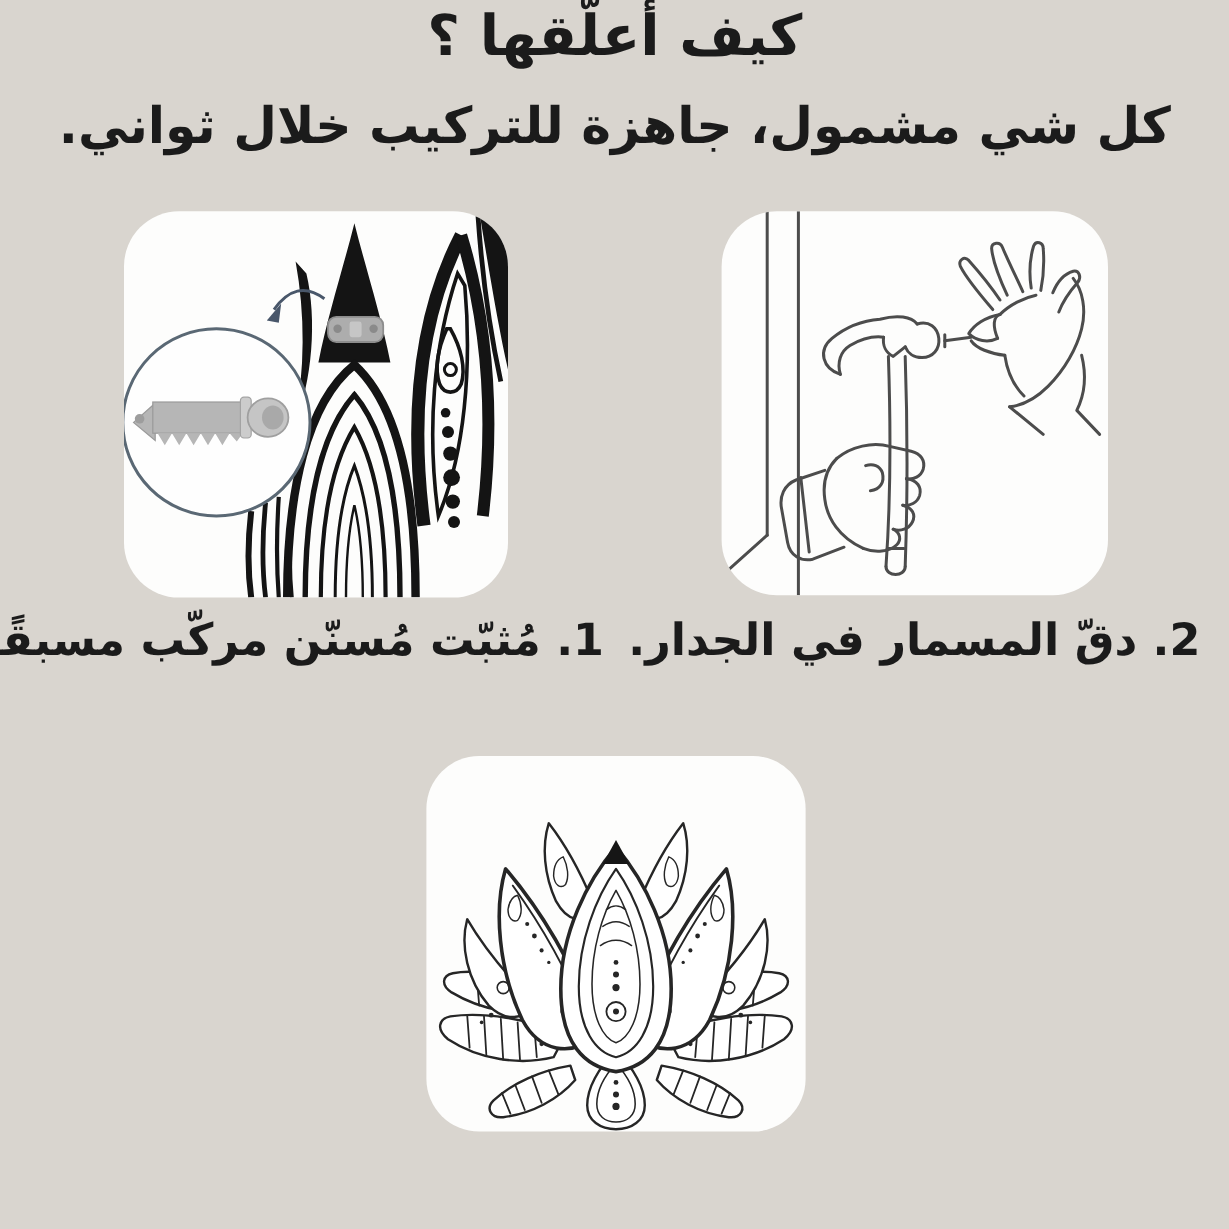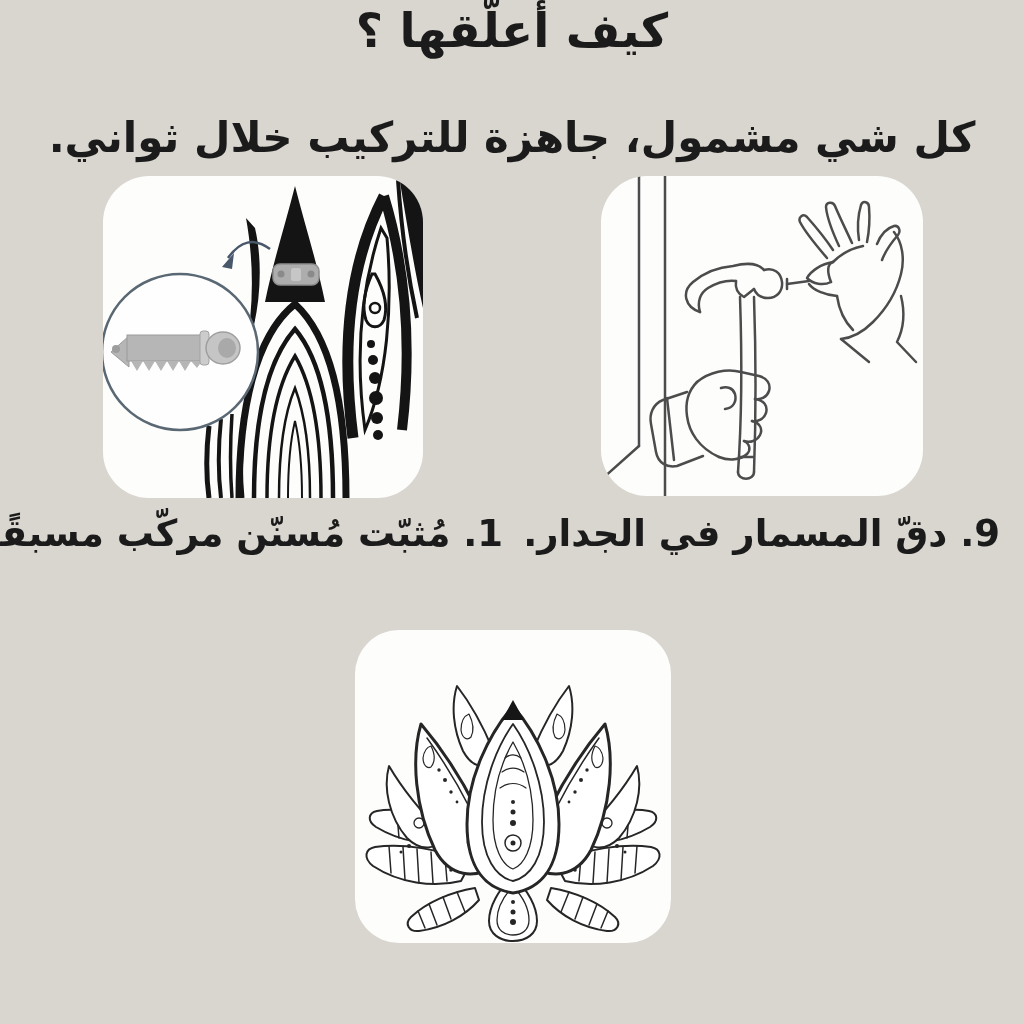--- a/index.html
+++ b/index.html
@@ -13,21 +13,21 @@
   .stage{position:absolute;inset:0;width:1024px;height:1024px;}
   .title{
     position:absolute;top:2px;left:0;width:1024px;
     text-align:center;direction:rtl;
     font-size:47px;font-weight:700;line-height:1.25;
     letter-spacing:0;
   }
   .subtitle{
     position:absolute;top:78px;left:0;width:1024px;
     text-align:center;direction:rtl;
-    font-size:42px;font-weight:700;line-height:1.3;margin-top:33px;
+    font-size:42px;font-weight:700;line-height:1.3;
   }
   .card{
     position:absolute;background:#fdfdfc;border-radius:46px;
     overflow:hidden;
   }
   .card1{left:103px;top:176px;width:320px;height:322px;}
   .card2{left:601px;top:176px;width:322px;height:320px;}
   .card3{left:355px;top:630px;width:316px;height:313px;border-radius:44px;}
   .card svg{display:block;width:100%;height:100%;}
   .caption{
@@ -160,21 +160,21 @@
           <path d="M 293,56 C 301,66 304,82 300,98 C 296,114 286,132 272,146 C 262,156 250,162 240,163"></path>
           <path d="M 236,120 C 238,134 244,146 252,154"></path>
           <path d="M 240,163 L 268,186"></path>
           <path d="M 300,120 C 304,136 303,152 296,166 L 315,186"></path>
         </g>
       </g>
     </svg>
   </div>
 
   <div class="caption caption1">1. مُثبّت مُسنّن مركّب مسبقًا</div>
-  <div class="caption caption2">9. دقّ المسمار في الجدار.</div>
+  <div class="caption caption2">2. دقّ المسمار في الجدار.</div>
 
   <div class="card card3">
     <svg viewBox="0 0 316 313">
       <g stroke="#262626" fill="#ffffff" stroke-linecap="round" stroke-linejoin="round">
         <g id="rhalf">
 
           <path d="M 214,196 C 244,183 274,177 294,181 C 303,183 304,191 295,197 C 270,212 240,217 216,211 Z" stroke-width="2"></path>
           <path d="M 232,193 L 230,212 M 246,189 L 244,213 M 260,186 L 258,212 M 274,184 L 272,208" stroke-width="1.5" fill="none"></path>
           <path d="M 200,232 C 232,219 268,213 296,217 C 306,219 308,228 298,236 C 272,253 238,258 210,251 Z" stroke-width="2"></path>
           <path d="M 226,227 L 224,251 M 240,222 L 238,253 M 254,219 L 252,253 M 268,217 L 266,250 M 282,216 L 280,243" stroke-width="1.5" fill="none"></path>

